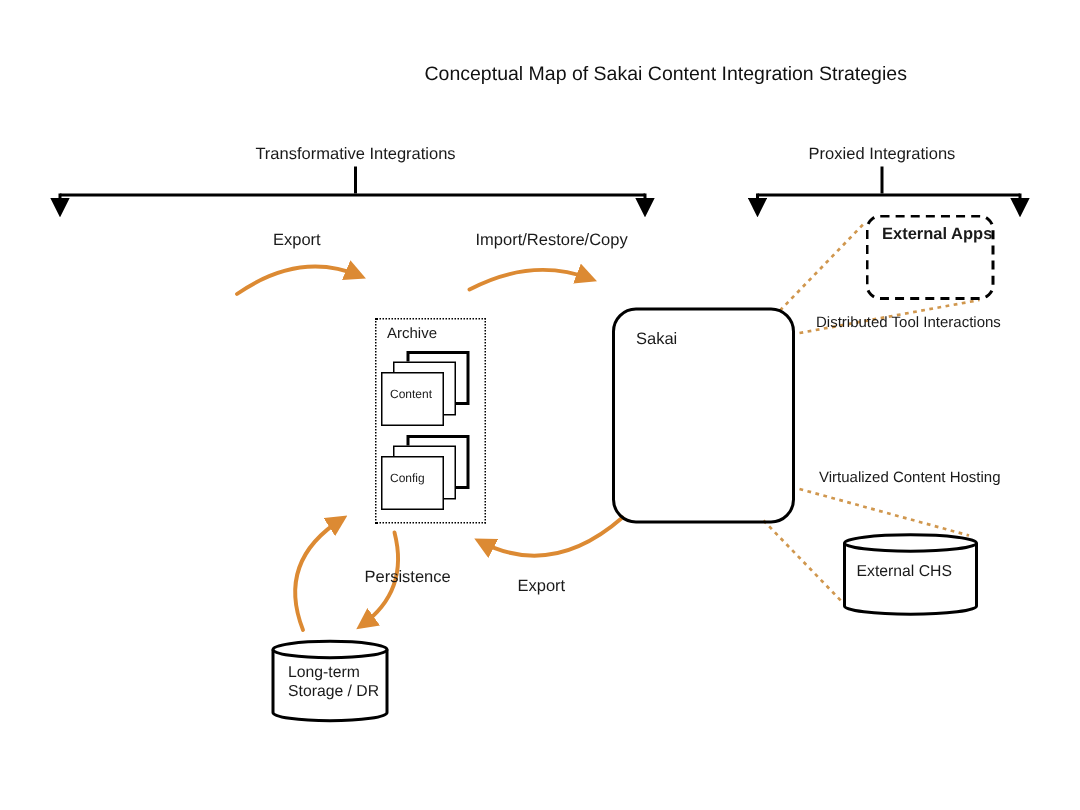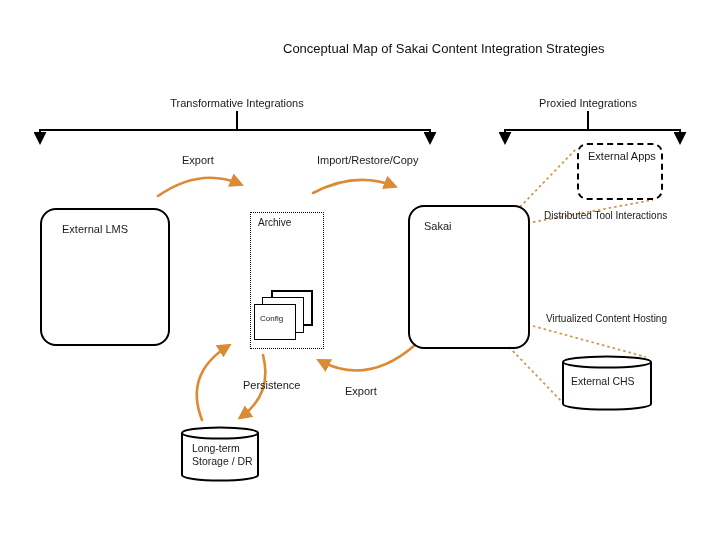--- a/index.html
+++ b/index.html
@@ -71,36 +71,40 @@
       <path d="M182,433 v42 a38,5.5 0 0 0 76,0 v-42" fill="#fff" stroke="#000" stroke-width="2"></path>
       <ellipse cx="220" cy="433" rx="38" ry="5.5" fill="#fff" stroke="#000" stroke-width="2"></ellipse>
     </g>
   </svg>
 
   <div class="lbl title">Conceptual Map of Sakai Content Integration Strategies</div>
 
   <div class="lbl branch-lbl" style="left:237px;top:97px;">Transformative Integrations</div>
   <div class="lbl branch-lbl" style="left:588px;top:97px;">Proxied Integrations</div>
 
-  <div class="rbox" style="left:40px;top:208px;width:126px;height:134px;">
-    <span class="boxlbl" style="left:20px;top:13px;">External LMS</span>
-  </div>
 
   <div class="rbox" style="left:408px;top:205px;width:118px;height:140px;">
     <span class="boxlbl" style="left:14px;top:13px;">Sakai</span>
   </div>
 
-  <div class="dashedbox" style="left:577px;top:143px;width:82px;height:53px;">
+  <div class="dashedbox" style="left:577px;top:143px;width:82px;height:53px;font-weight:bold;">
     <span class="boxlbl">External Apps</span>
   </div>
 
   <div class="dottedbox" style="left:250px;top:212px;width:72px;height:135px;">
     <span class="boxlbl">Archive</span>
   </div>
 
+  <div class="stack" style="left:254px;top:234px;">
+    <div class="sq back"></div>
+    <div class="sq mid"></div>
+    <div class="sq front">
+      <span>Content</span>
+    </div>
+  </div>
 
   <div class="stack" style="left:254px;top:290px;">
     <div class="sq back"></div>
     <div class="sq mid"></div>
     <div class="sq front">
       <span>Config</span>
     </div>
   </div>
 
   <div class="cyl-lbl" style="left:571px;top:375px;">External CHS</div>

